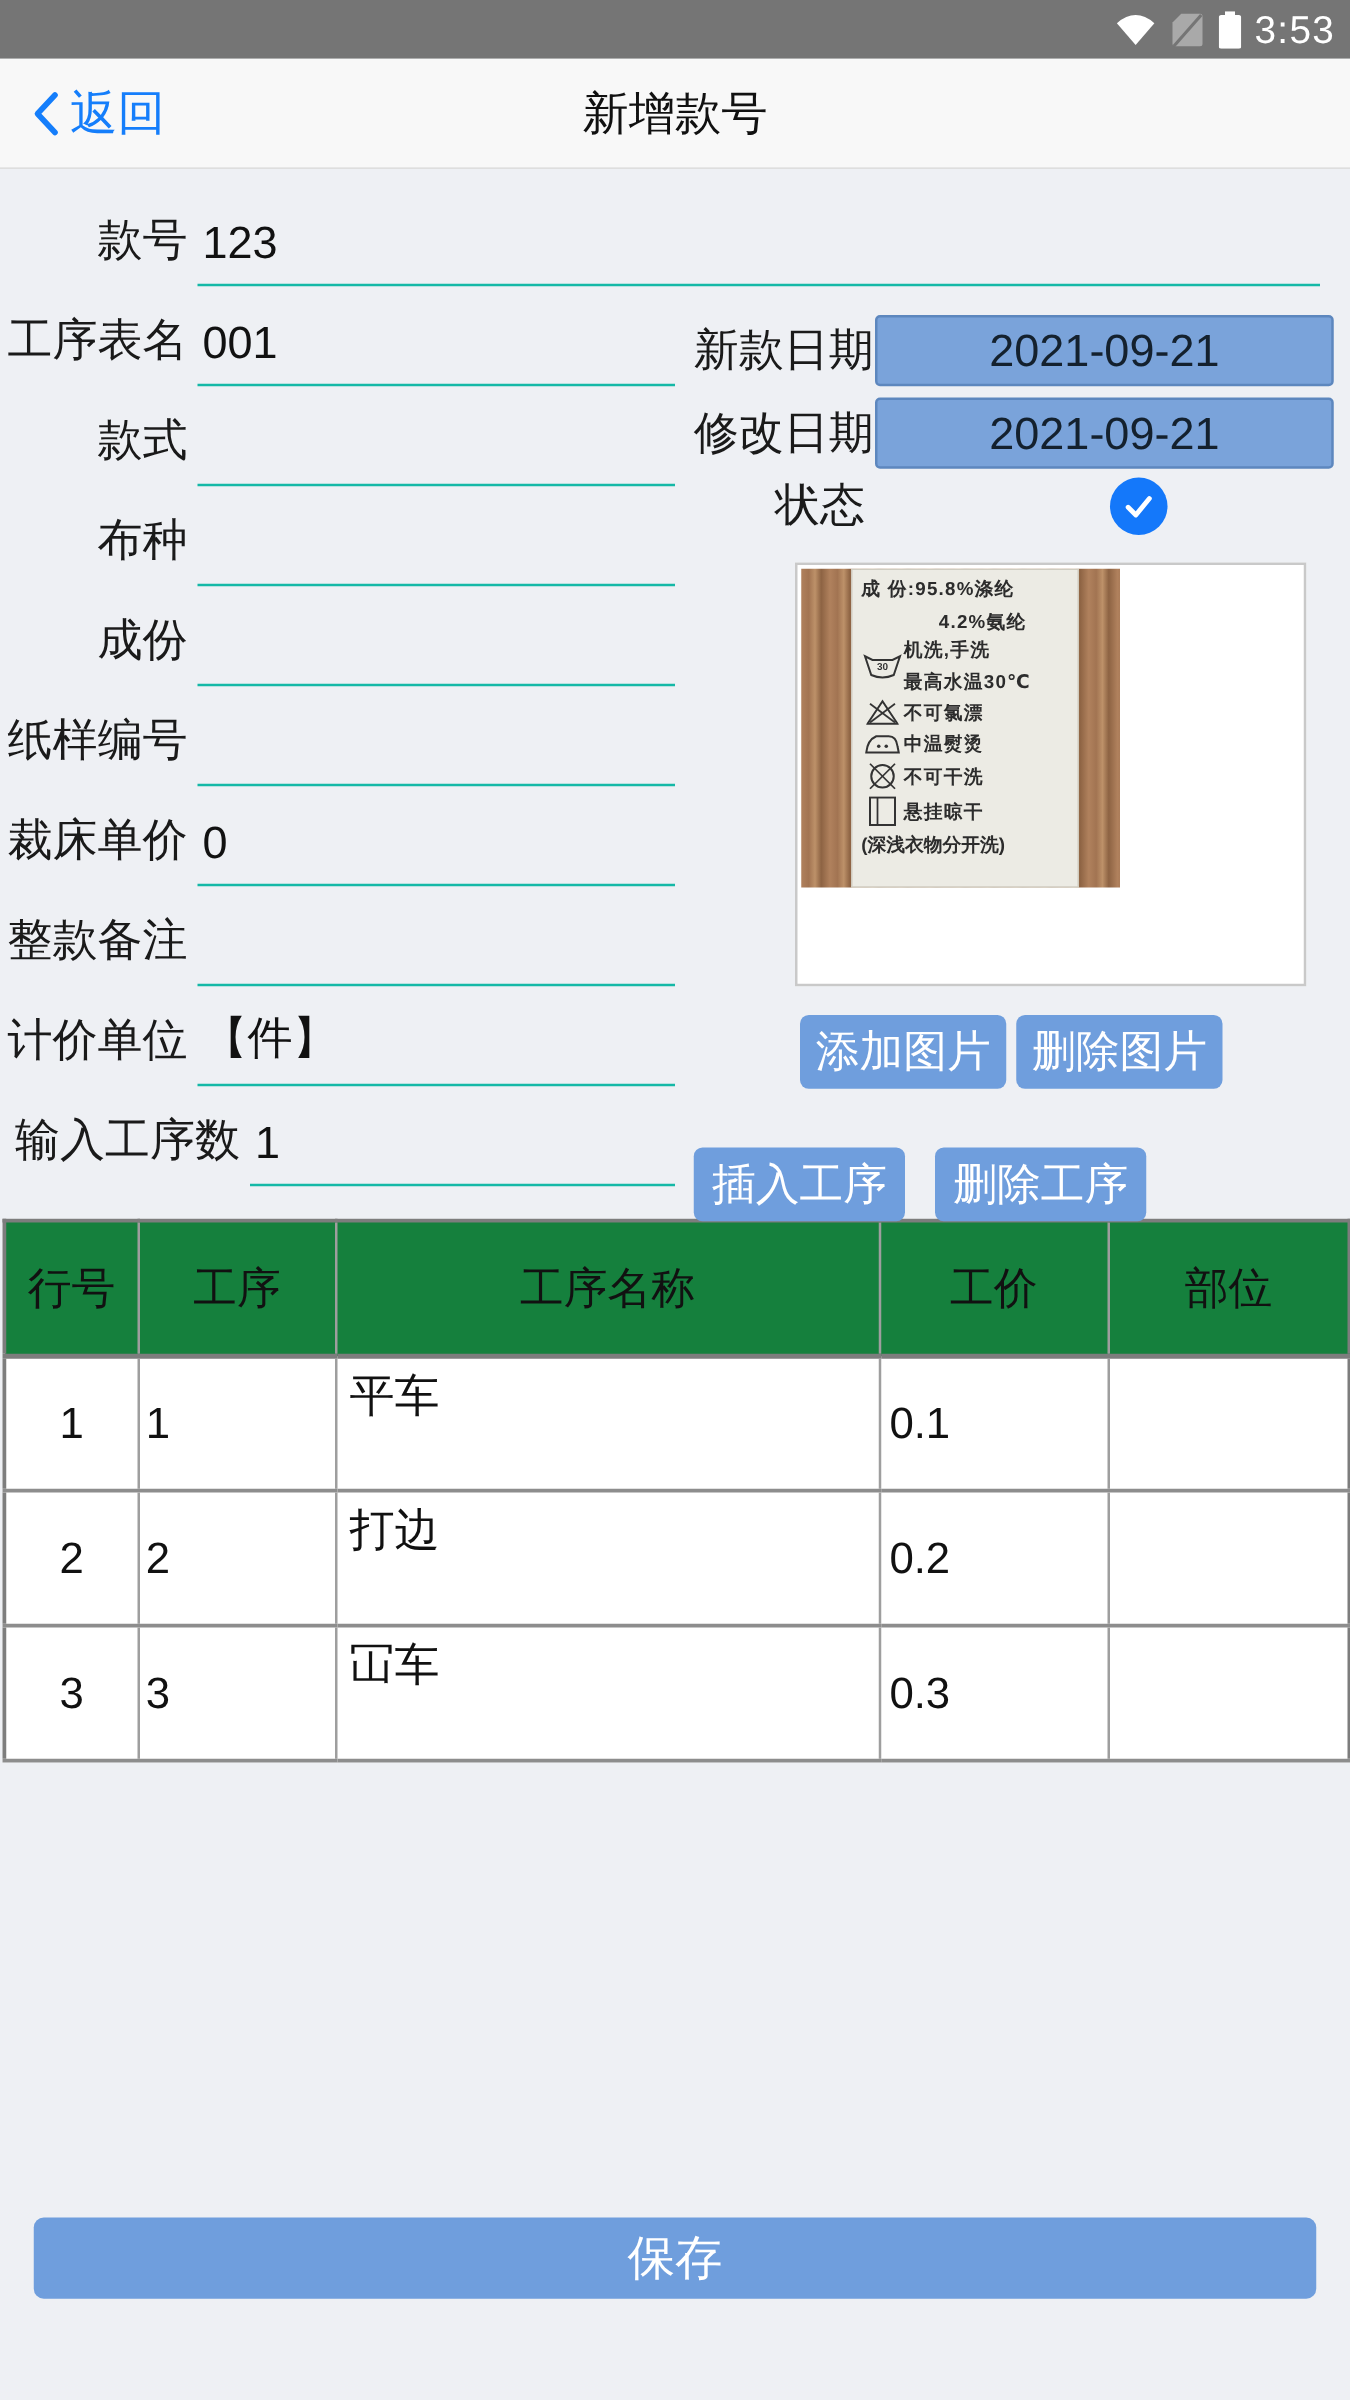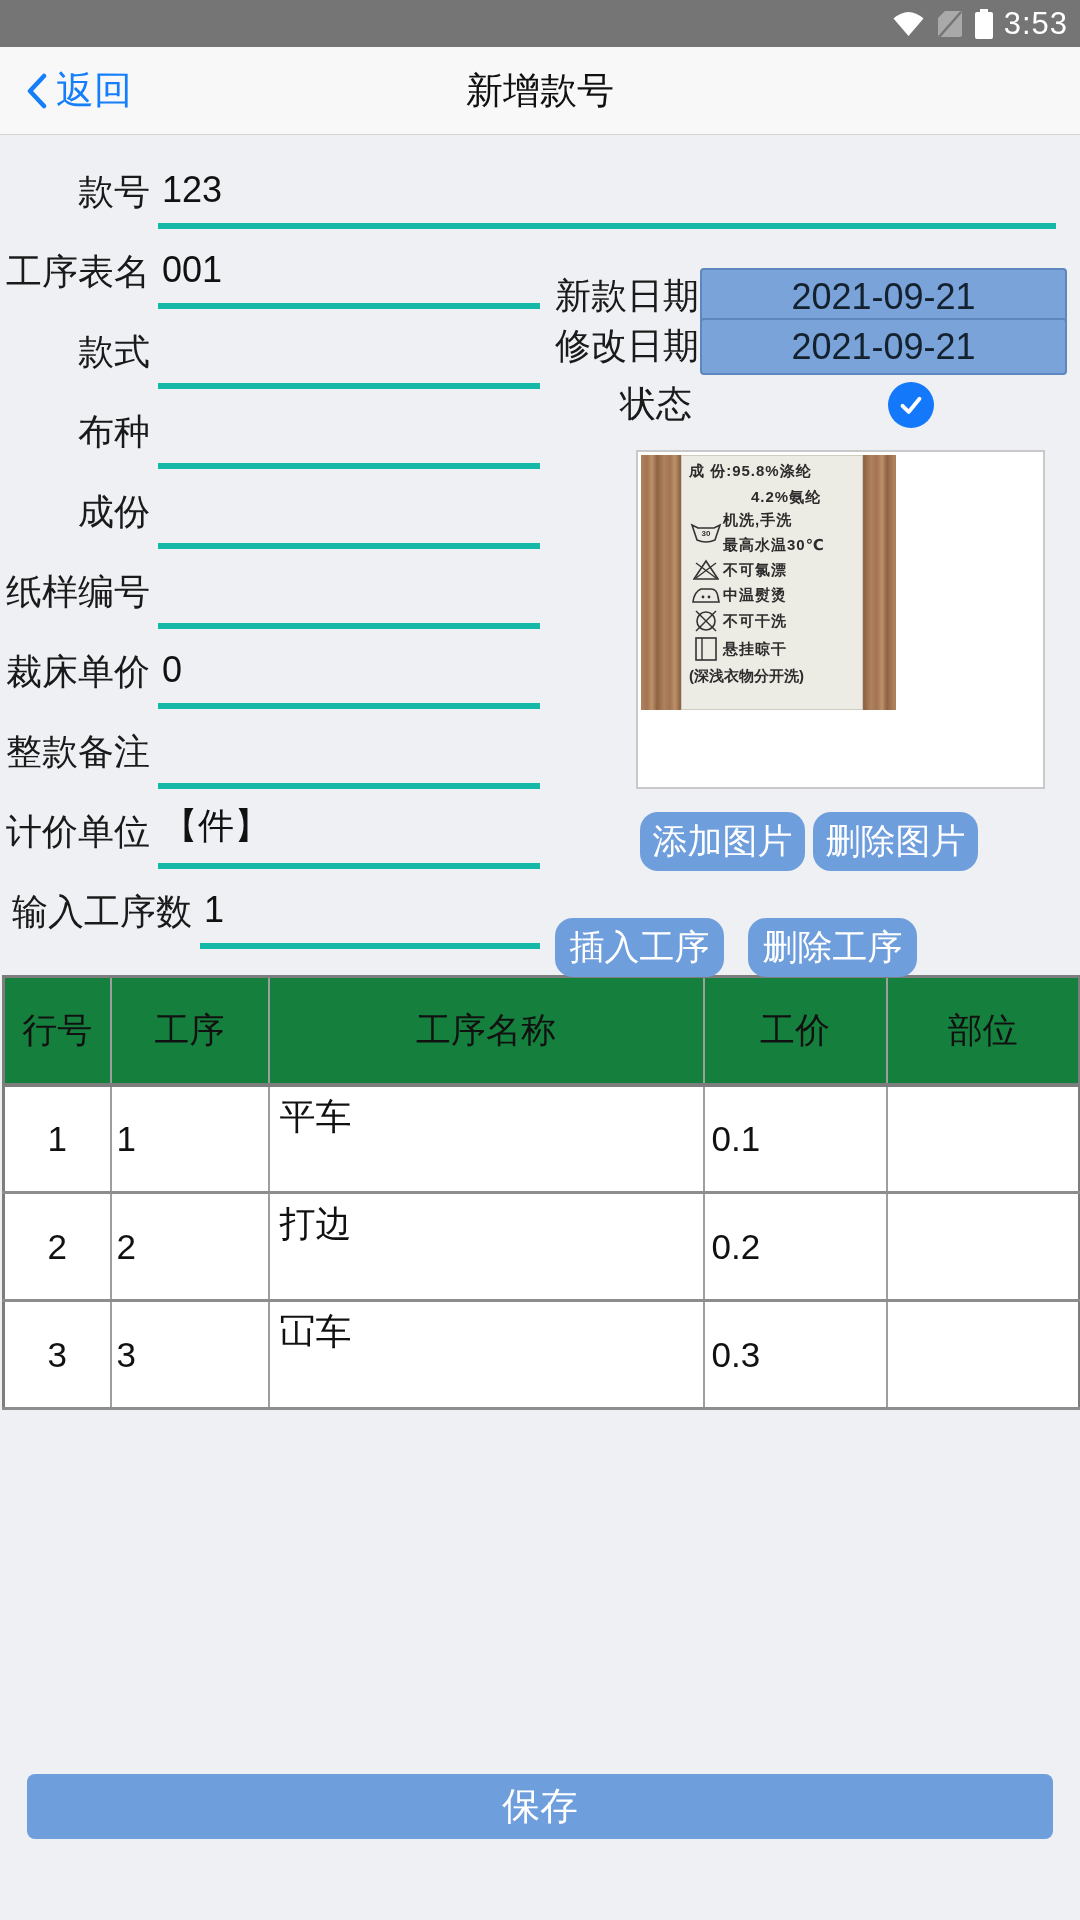--- a/index.html
+++ b/index.html
@@ -14,21 +14,21 @@
   .nav-bar { height:88px; background:#f8f8f8; border-bottom:1px solid #d6d6d6; position:relative; display:flex; align-items:center; }
   .back-btn { display:flex; align-items:center; gap:8px; margin-left:26px; color:#157efb; font-size:38px; cursor:pointer; }
   .nav-title { position:absolute; left:0; right:0; text-align:center; font-size:37px; color:#111; pointer-events:none; }
 
   
   .form-area { position:relative; height:840px; padding-top:14px; }
   .f-row { display:flex; align-items:flex-end; height:80px; width:540px; }
   .f-row.full { width:1056px; }
   .f-label { width:150px; text-align:right; font-size:36px; color:#1a1a1a; padding-bottom:12px; white-space:nowrap; }
   .f-row.wide-label .f-label { width:192px; }
-  .f-input { flex:1; margin-left:8px; border-bottom:6px solid #14b8a6; font-size:36px; color:#111; padding:0 0 12px 4px; min-height:52px; }
+  .f-input { flex:1; margin-left:8px; border-bottom:2px solid #14b8a6; font-size:36px; color:#111; padding:0 0 12px 4px; min-height:52px; }
 
   
   .right-col { position:absolute; left:555px; top:0; width:525px; }
   .date-row { position:absolute; left:0; display:flex; align-items:center; }
   .date-row .f-label { width:136px; padding-bottom:0; }
   .date-btn { width:367px; height:57px; margin-left:9px; background:#7aa3da; border:2px solid #5d87be; border-radius:4px; font-size:36px; color:#14212e; display:flex; align-items:center; justify-content:center; cursor:pointer; }
   .status-row { position:absolute; top:245px; left:0; display:flex; align-items:center; }
   .status-row .f-label { width:137px; padding-bottom:0; }
   .check-circle { width:46px; height:46px; border-radius:50%; background:#1478fa; margin-left:196px; display:flex; align-items:center; justify-content:center; cursor:pointer; }
 
@@ -39,21 +39,21 @@
   .cl-line1 { font-size:15px; letter-spacing:1px; white-space:nowrap; }
   .cl-line2 { font-size:15px; letter-spacing:1px; padding-left:62px; margin-top:7px; white-space:nowrap; }
   .cl-item { display:flex; align-items:center; margin-top:4px; }
   .cl-icon { width:34px; display:flex; justify-content:center; flex:none; }
   .cl-text { font-size:15px; letter-spacing:1px; white-space:nowrap; }
   .cl-text .l2 { margin-top:6px; }
   .cl-footer { font-size:15px; letter-spacing:0; margin-top:6px; white-space:nowrap; }
 
   .img-btns { position:absolute; left:85px; top:677px; display:flex; gap:8px; }
   .proc-btns { position:absolute; left:0; top:783px; display:flex; gap:24px; }
-  .blue-btn { width:165px; height:59px; background:#6f9edd; border:none; border-radius:18px; color:#fff; font-size:35px; display:flex; align-items:center; justify-content:center; cursor:pointer; font-family:inherit; }
+  .blue-btn { width:165px; height:59px; background:#6f9edd; border:none; border-radius:7px; color:#fff; font-size:35px; display:flex; align-items:center; justify-content:center; cursor:pointer; font-family:inherit; }
   .proc-btns .blue-btn { width:169px; }
 
   
   table.proc-table { border-collapse:collapse; table-layout:fixed; width:1076px; margin:0 2px; background:#fff; border:3px solid #7d7d7d; }
   .proc-table th { background:#15803d; border:2px solid #9e9e9e; border-bottom:4px solid #7d7d7d; height:108px; font-weight:400; font-size:35px; color:#111; }
   .proc-table td { border:2px solid #9e9e9e; border-bottom:3px solid #8d8d8d; height:108px; font-size:35px; color:#111; vertical-align:middle; }
   .proc-table td.c-rowno { text-align:center; }
   .proc-table td.c-proc { text-align:left; padding-left:5px; }
   .proc-table td.c-name { vertical-align:top; padding:6px 16px 0 10px; font-size:36px; }
   .proc-table td.c-price { text-align:left; padding-left:7px; }
@@ -137,21 +137,21 @@
     <div class="f-label">计价单位</div>
     <div class="f-input">【件】</div>
   </div>
   <div class="f-row wide-label">
     <div class="f-label">输入工序数</div>
     <div class="f-input">1</div>
   </div>
 
   <div class="right-col">
 
-    <div class="date-row" style="top:133px;">
+    <div class="date-row" style="top:117px;">
       <div class="f-label">新款日期</div>
       <div class="date-btn">2021-09-21</div>
     </div>
 
     <div class="date-row" style="top:183px;">
       <div class="f-label">修改日期</div>
       <div class="date-btn">2021-09-21</div>
     </div>
 
     <div class="status-row">

